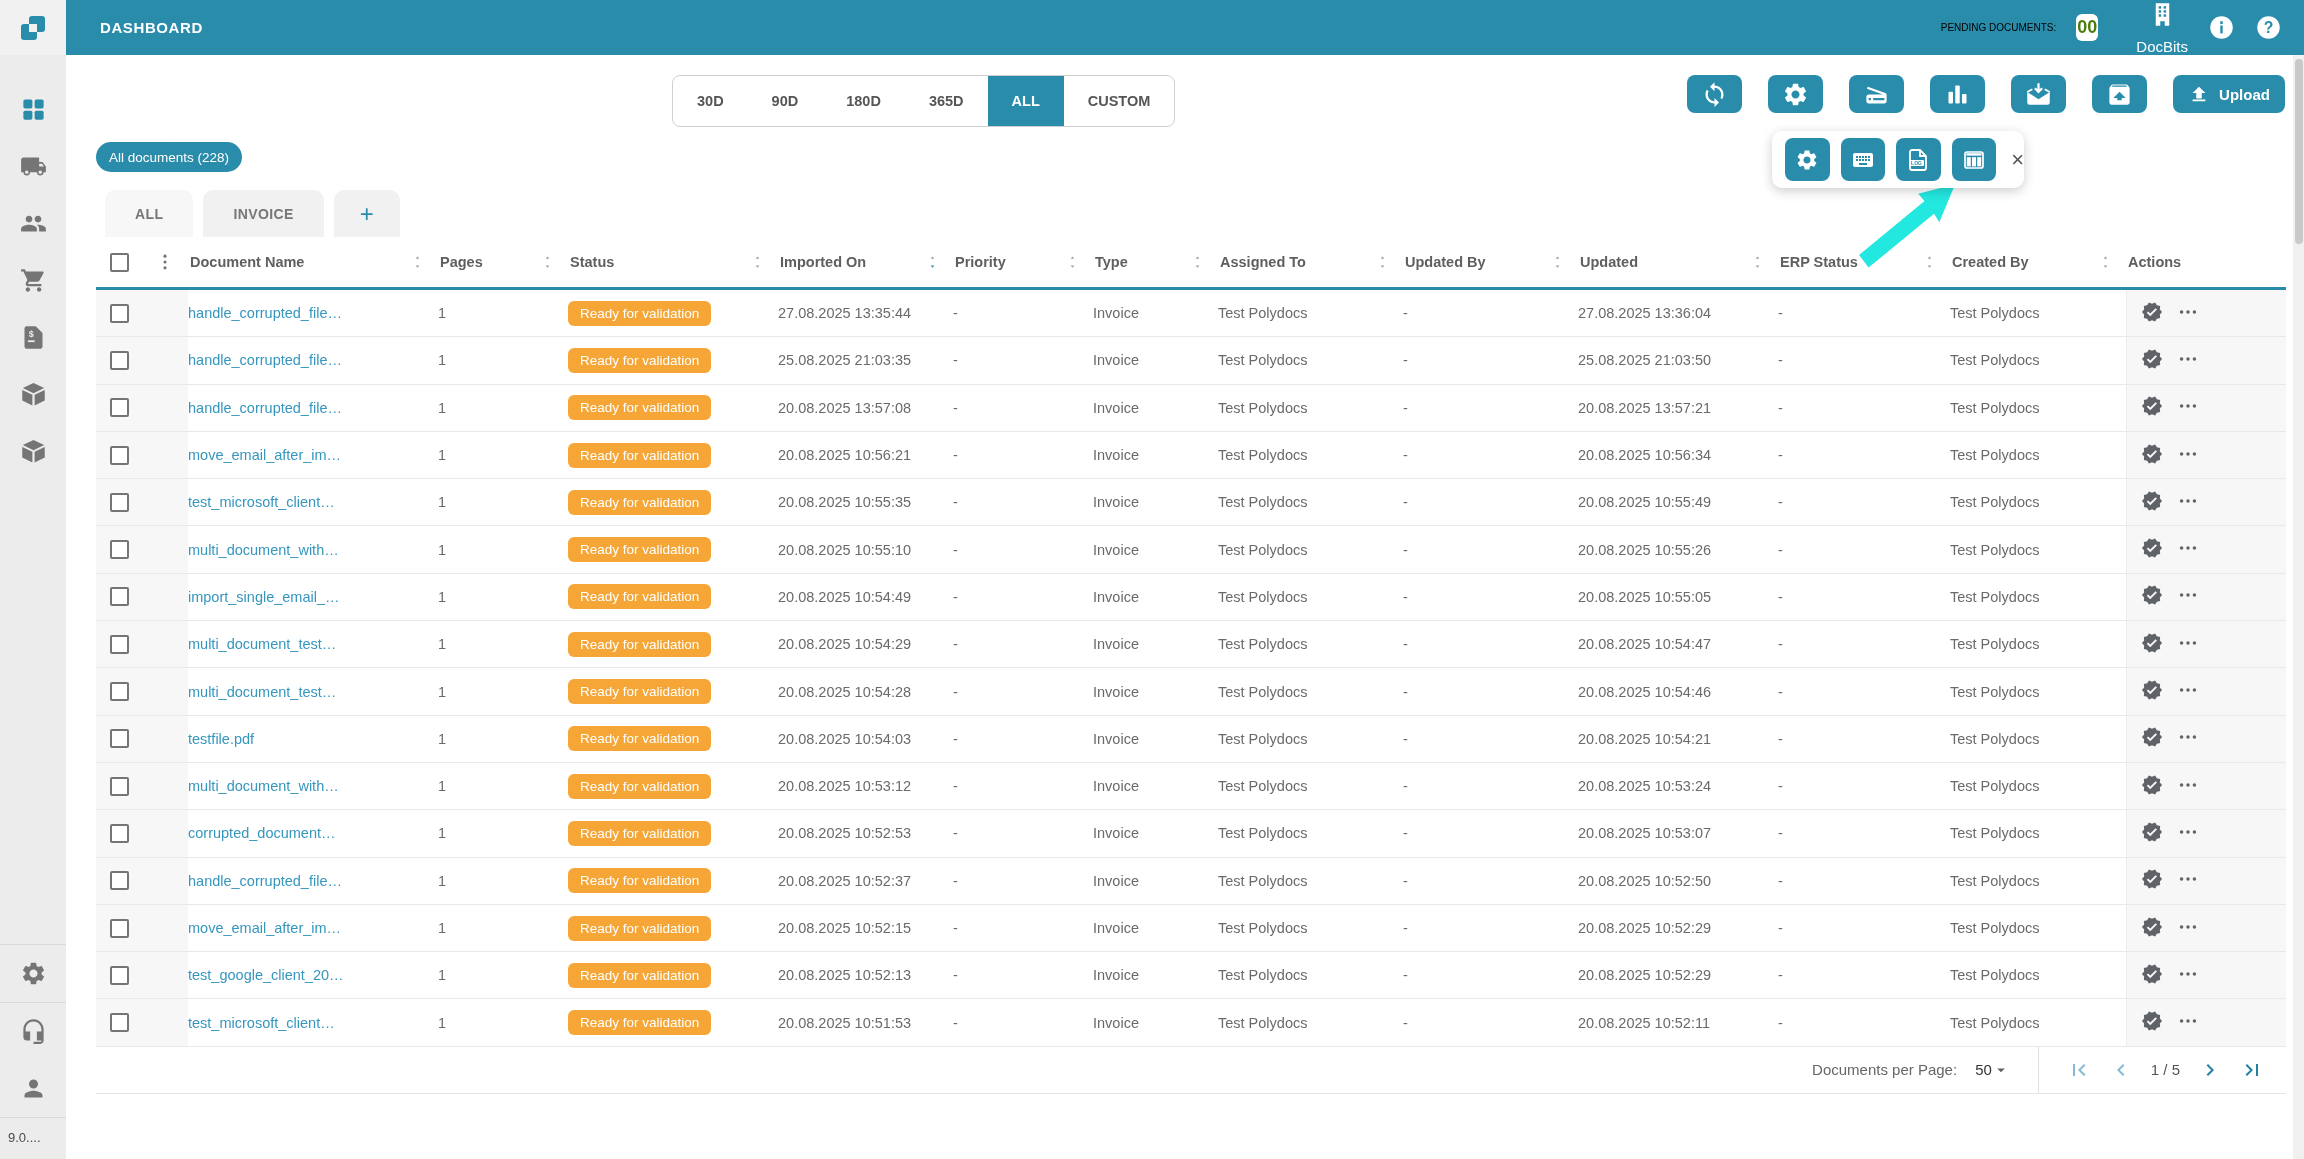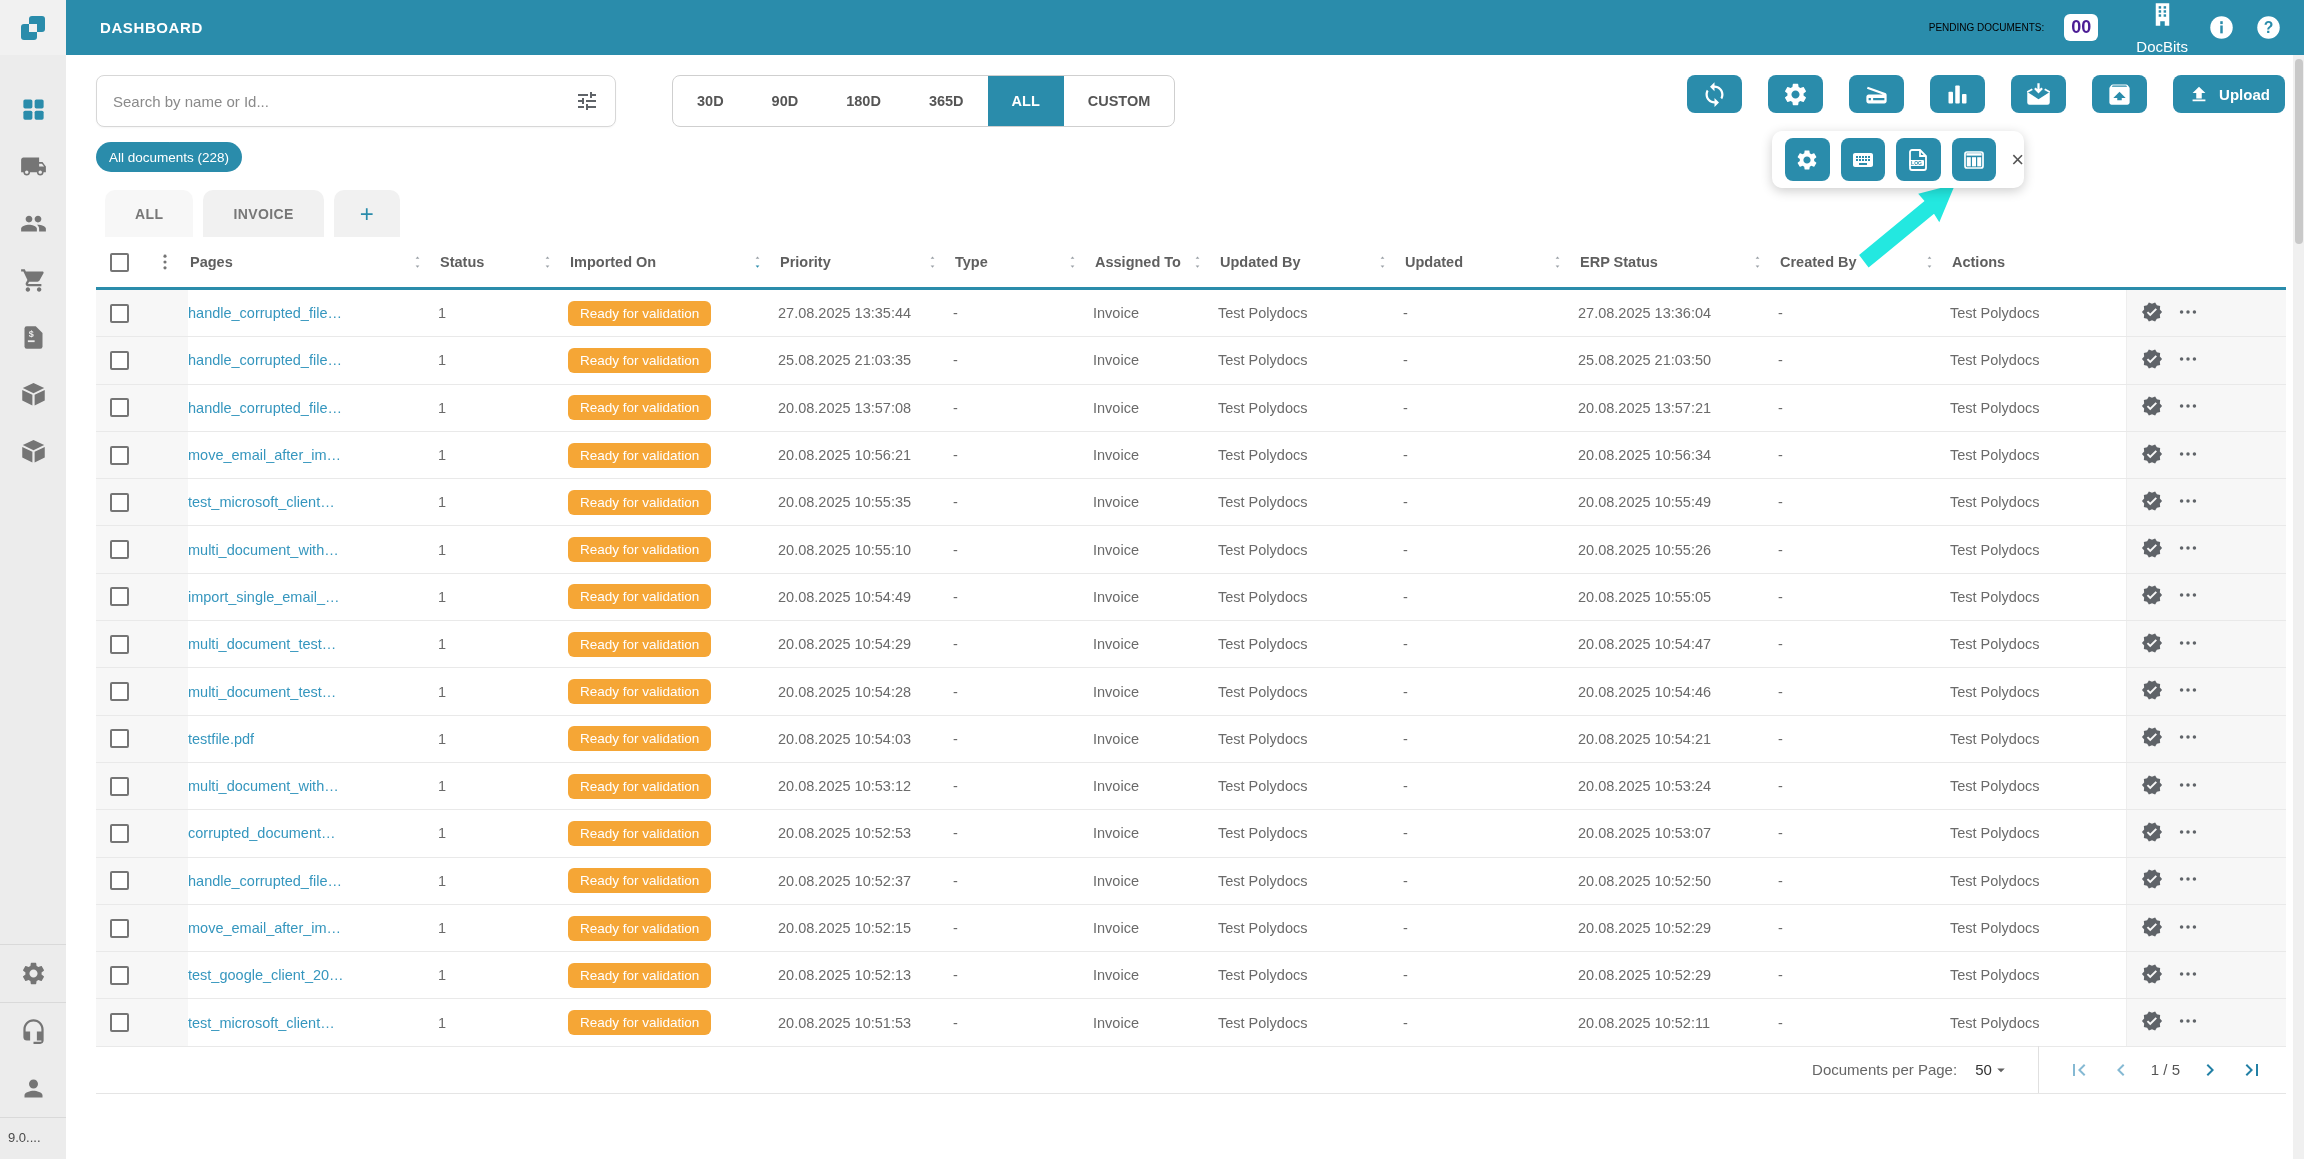--- a/index.html
+++ b/index.html
@@ -9,22 +9,22 @@
   
   .topbar { position: absolute; top: 0; left: 0; width: 2304px; height: 55px;
     background: #2A8CAB; display: flex; align-items: center; z-index: 30; }
   .logo-box { width: 66px; height: 55px; background: #f1f1f1; display: flex;
     align-items: center; justify-content: center; flex: 0 0 auto; }
   .topbar-title { color: #fff; font-size: 15px; font-weight: bold; letter-spacing: .6px;
     margin-left: 34px; }
   .topbar-right { margin-left: auto; display: flex; align-items: center; gap: 20px;
     padding-right: 22px; }
   .pending-label { color: #000000; font-size: 10px; }
-  .pending-badge { background: #fff; color: #4c1d95; font-weight: bold; font-size: 18px;
-    border-radius: 6px; padding: 3px 7px; line-height: 1.2; }
+  .pending-badge { background: #fff; color: #4d7c0f; font-weight: bold; font-size: 18px;
+    border-radius: 6px; padding: 3px 1px; line-height: 1.2; }
   .org { display: flex; align-items: center; gap: 10px; color: #fff; font-size: 15px; }
   .round-ic { width: 27px; height: 27px; }
 
   
   .sidebar { position: absolute; top: 55px; left: 0; width: 66px; height: 1104px;
     background: #ececec; display: flex; flex-direction: column; align-items: center; }
   .sb-item { width: 66px; height: 57px; display: flex; align-items: center;
     justify-content: center; cursor: pointer; }
   .sb-item svg { width: 27px; height: 27px; fill: #757575; }
   .sb-item.active svg { fill: #2A8CAB; }
@@ -231,26 +231,20 @@
     <svg viewBox="0 0 24 24">
       <path d="M12 12c2.21 0 4-1.79 4-4s-1.79-4-4-4-4 1.79-4 4 1.79 4 4 4zm0 2c-2.67 0-8 1.34-8 4v2h16v-2c0-2.66-5.33-4-8-4z"></path>
     </svg>
   </div>
   <div class="sb-div"></div>
   <div class="sb-version">9.0....</div>
 </nav>
 
 <main class="content">
 
-  <div class="search-box">
-    <input type="text" placeholder="Search by name or Id..." style="">
-    <svg viewBox="0 0 24 24">
-      <path d="M3 17v2h6v-2H3zM3 5v2h10V5H3zm10 16v-2h8v-2h-8v-2h-2v6h2zM7 9v2H3v2h4v2h2V9H7zm14 4v-2H11v2h10zm-6-4h2V7h4V5h-4V3h-2v6z"></path>
-    </svg>
-  </div>
 
   <div class="range-group">
     <div class="range-item">30D</div>
     <div class="range-item">90D</div>
     <div class="range-item">180D</div>
     <div class="range-item">365D</div>
     <div class="range-item active">ALL</div>
     <div class="range-item">CUSTOM</div>
   </div>
 
@@ -354,20 +348,31 @@
         <span class="checkbox"></span>
       </div>
       <div class="kebab" style="display:flex;justify-content:center;">
         <svg viewBox="0 0 24 24">
           <circle cx="12" cy="5" r="1.9"></circle>
             <circle cx="12" cy="12" r="1.9"></circle>
             <circle cx="12" cy="19" r="1.9"></circle>
         </svg>
       </div>
       <div class="hcell">
+        <span>Document Name</span>
+        <span class="sort">
+          <svg viewBox="0 0 24 24">
+              <path d="M7 15l5-6 5 6z"></path>
+            </svg>
+          <svg class="down" viewBox="0 0 24 24">
+              <path d="M7 9l5 6 5-6z"></path>
+            </svg>
+        </span>
+      </div>
+      <div class="hcell">
         <span>Pages</span>
         <span class="sort">
           <svg viewBox="0 0 24 24">
               <path d="M7 15l5-6 5 6z"></path>
             </svg>
           <svg class="down" viewBox="0 0 24 24">
               <path d="M7 9l5 6 5-6z"></path>
             </svg>
         </span>
       </div>

